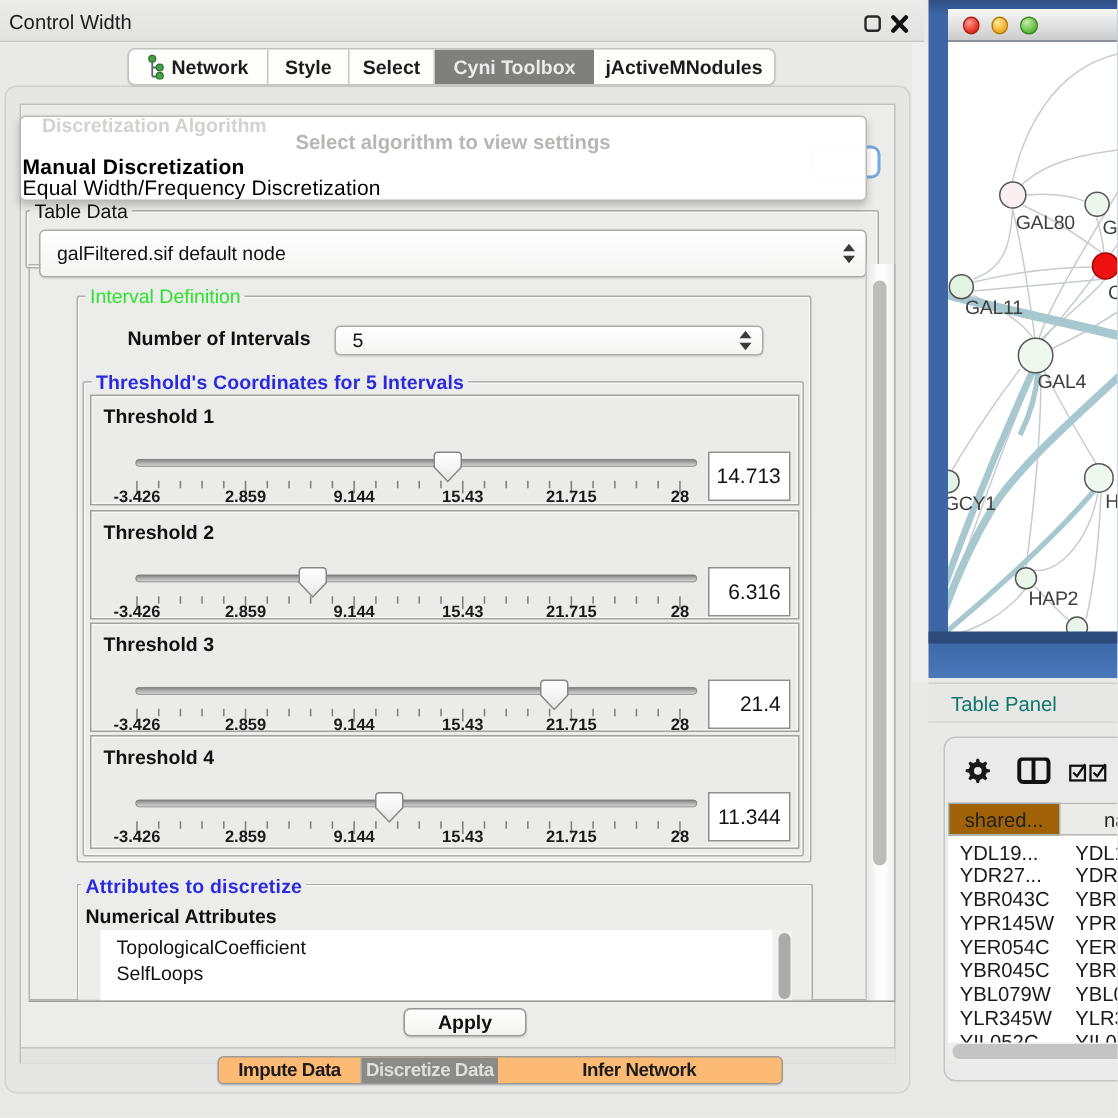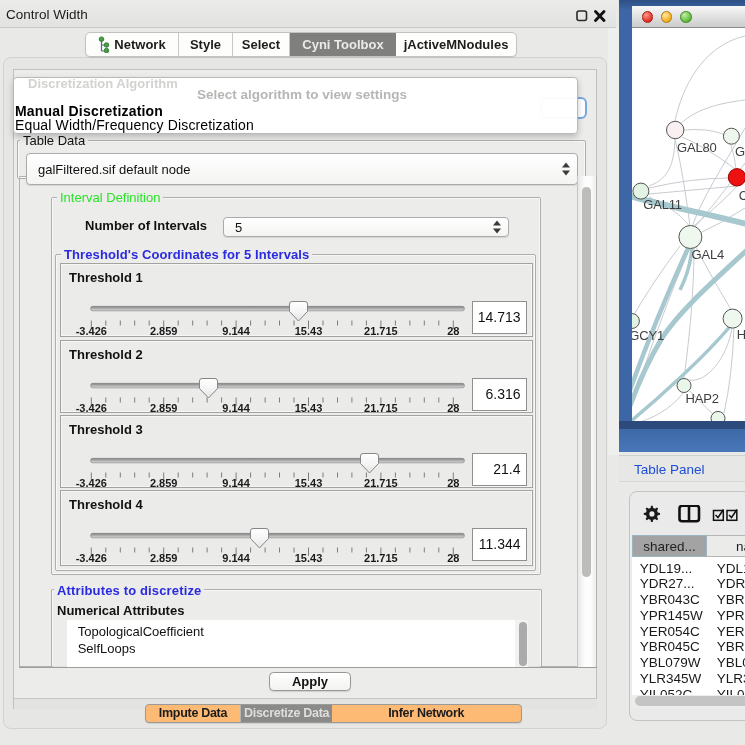--- a/index.html
+++ b/index.html
@@ -363,21 +363,21 @@
 <text x="59.6" y="230.7">GAL4</text>
 <text x="-2.7" y="311.7">GCY1</text>
 <text x="104.8" y="310.6">H</text>
 <text x="53.6" y="375.1">HAP2</text>
 </g>
 </svg>
   </div>
 <div class="abs" id="navyband"></div>
 
 <div class="abs" id="tablepanelbar">
-    <div style="position:absolute;left:15px;top:6px;font-size:13.5px;color:#1d4ed8;">Table Panel</div>
+    <div style="position:absolute;left:15px;top:6px;font-size:13.5px;color:#0f766e;">Table Panel</div>
   </div>
 
 <div class="abs" id="tablecontainer"></div>
 
 <svg class="abs" style="left:643px;top:505px" width="100" height="18" xmlns="http://www.w3.org/2000/svg">
   <g fill="#1a1a1a">
     <path d="M 8,0.8 L 9.7,0.8 L 10.2,3 a 5.2,5.2 0 0 1 1.8,0.75 L 14,2.6 L 15.2,3.8 L 14,5.8 a 5.2,5.2 0 0 1 0.75,1.8 L 17,8 L 17,9.7 L 14.75,10.2 a 5.2,5.2 0 0 1 -0.75,1.8 L 15.2,14 L 14,15.2 L 12,14 a 5.2,5.2 0 0 1 -1.8,0.75 L 9.7,17 L 8,17 L 7.5,14.75 a 5.2,5.2 0 0 1 -1.8,-0.75 L 3.8,15.2 L 2.6,14 L 3.8,12 a 5.2,5.2 0 0 1 -0.75,-1.8 L 0.8,9.7 L 0.8,8 L 3,7.5 a 5.2,5.2 0 0 1 0.75,-1.8 L 2.6,3.8 L 3.8,2.6 L 5.8,3.8 a 5.2,5.2 0 0 1 1.8,-0.75 Z"></path>
     <circle cx="8.9" cy="8.9" r="2.6" fill="#eaeaea"></circle>
   </g>
   <g fill="none" stroke="#111">
@@ -386,21 +386,21 @@
   </g>
   <g stroke="#111" fill="none" stroke-width="1.5">
     <rect x="70.5" y="5.5" width="9.8" height="9.8"></rect>
     <path d="M 72.5,10 L 75,12.5 L 80.5,4.5"></path>
     <rect x="84" y="5.5" width="9.8" height="9.8"></rect>
     <path d="M 86,10 L 88.5,12.5 L 94,4.5"></path>
   </g>
 </svg>
 
 <div class="abs" id="tablewhite">
-  <div style="position:absolute;left:0;top:0;width:75.2px;height:22.4px;background:#a3a3a3;border:1px solid #9ab4c0;font-size:13.5px;color:#222;text-align:center;line-height:21px;">shared...</div>
+  <div style="position:absolute;left:0;top:0;width:75.2px;height:22.4px;background:#a16207;border:1px solid #9ab4c0;font-size:13.5px;color:#222;text-align:center;line-height:21px;">shared...</div>
   <div style="position:absolute;left:75.2px;top:0;width:38px;height:22.4px;background:#ebebea;border-top:1px solid #b5b5b3;border-bottom:1px solid #b5b5b3;font-size:13.5px;color:#222;line-height:21px;padding-left:29px;">na</div>
 
 </div>
 
 <div id="rowlayer" class="abs" style="left:631.8px;top:0;width:113.2px;height:745px;overflow:hidden;">
 <div class="trow" style="top:560.5px;">
       <span class="c1">YDL19...</span>
       <span class="c2">YDL19</span>
     </div>
 <div class="trow" style="top:576.2px;">

